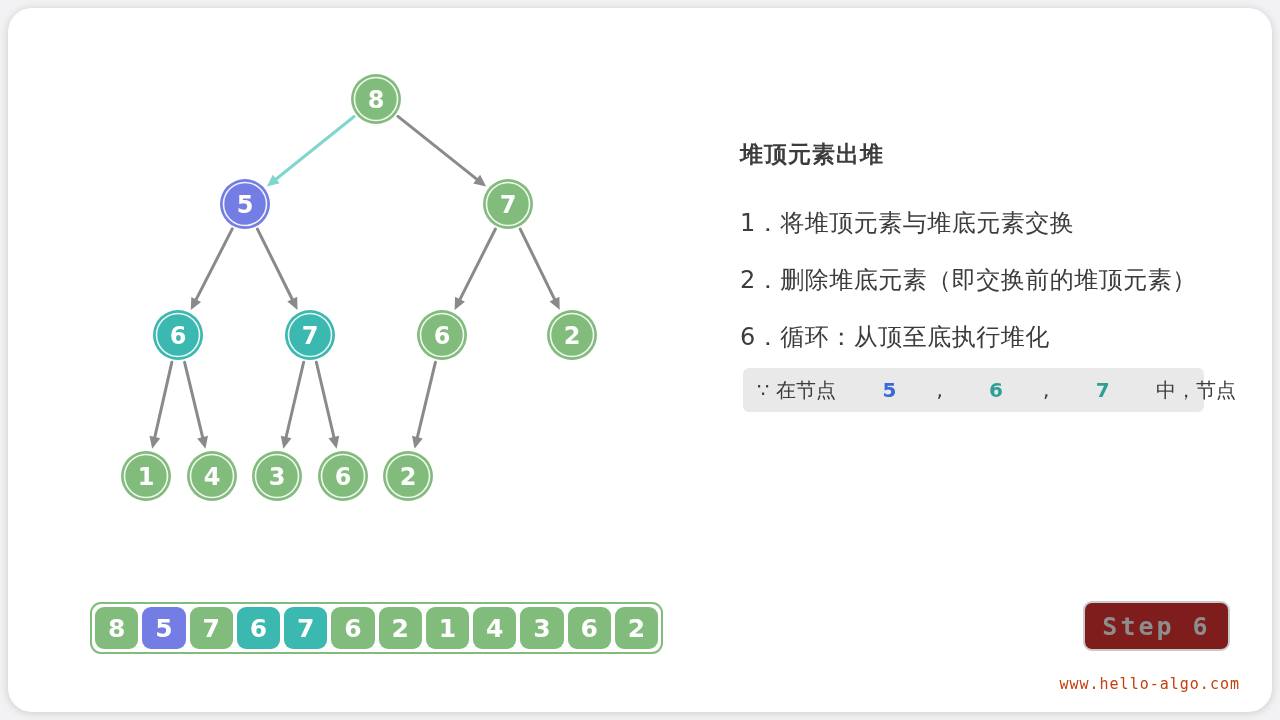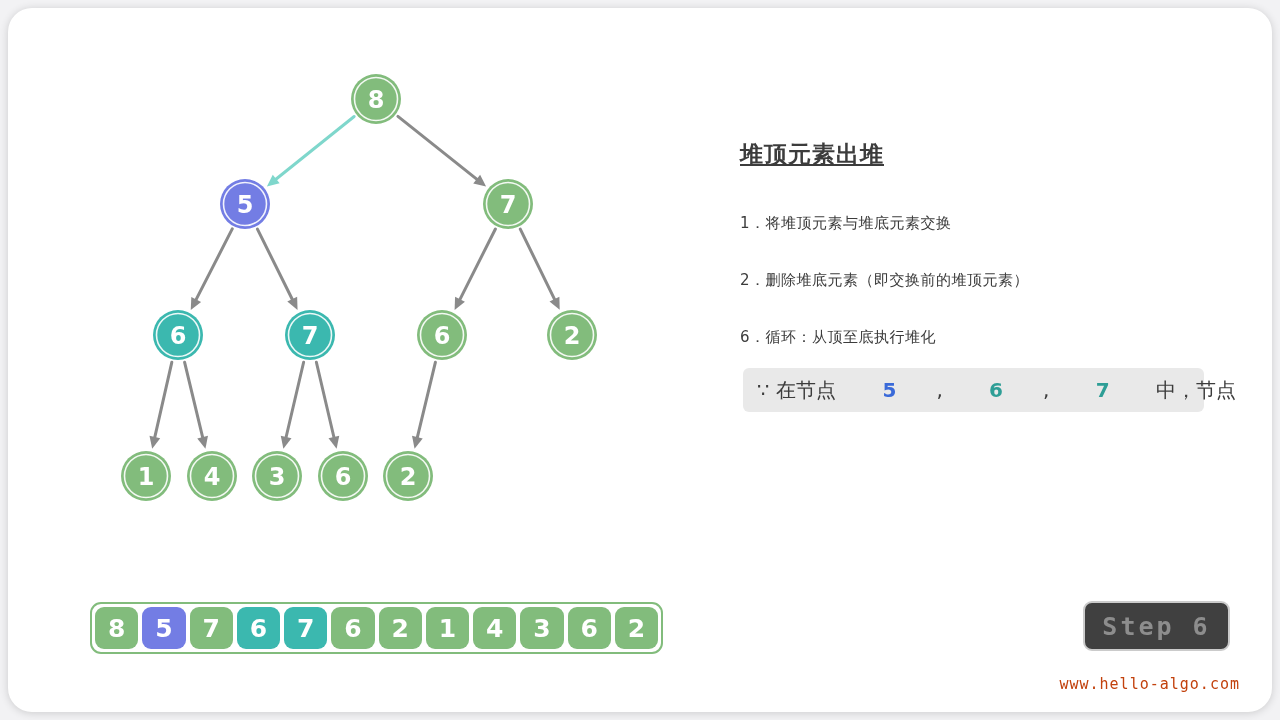--- a/index.html
+++ b/index.html
@@ -11,25 +11,25 @@
   .card{
     position:absolute;left:8px;top:8px;right:8px;bottom:8px;
     background:#ffffff;border-radius:24px;
     box-shadow:0 1px 8px rgba(0,0,0,0.16);
   }
   .stage{position:absolute;left:0;top:0;width:1280px;height:720px;}
   #tree-svg{position:absolute;left:0;top:0;}
   
   .panel-title{
     position:absolute;left:740px;top:139px;
-    font-size:23px;font-weight:bold;color:#3c3c3c;letter-spacing:1px;text-decoration:underline;
+    font-size:23px;font-weight:bold;color:#3c3c3c;letter-spacing:1px;
   }
   .step-line{
     position:absolute;left:740px;height:28px;line-height:28px;
-    font-size:15px;color:#3c3c3c;letter-spacing:0.5px;white-space:pre;
+    font-size:24px;color:#3c3c3c;letter-spacing:0.5px;white-space:pre;
   }
   .step-1{top:209px;}
   .step-2{top:266px;text-align:right;}
   .step-3{top:323px;}
   .note-box{
     position:absolute;left:743px;top:368px;width:461px;height:44px;
     background:#e9e9e9;border-radius:6px;
     display:flex;align-items:center;padding-left:14px;box-sizing:border-box;
     font-size:20px;color:#3c3c3c;white-space:pre;gap:40px;
   }
@@ -40,21 +40,21 @@
     box-sizing:border-box;border:2px solid #82bc7c;border-radius:11px;
     padding:3px;display:flex;gap:4px;background:#ffffff;
   }
   .heap-cell{
     flex:1;border-radius:9px;display:flex;align-items:center;justify-content:center;
     color:#ffffff;font-size:25px;font-weight:bold;
   }
   
   .step-badge{
     position:absolute;left:1083px;top:601px;width:147px;height:50px;
-    box-sizing:border-box;background:#404040;border:2px solid #cbcbcb;border-radius:9px;
+    box-sizing:border-box;background:#7f1d1d;border:2px solid #cbcbcb;border-radius:9px;
     display:flex;align-items:center;justify-content:center;
     font-family:"DejaVu Sans Mono","Liberation Mono",monospace;
     font-size:25px;font-weight:bold;color:#8d8d8d;letter-spacing:3px;
   }
   .watermark{
     position:absolute;right:40px;top:675px;
     font-family:"DejaVu Sans Mono","Liberation Mono",monospace;
     font-size:15px;color:#c2410c;letter-spacing:1px;
   }
 </style>

